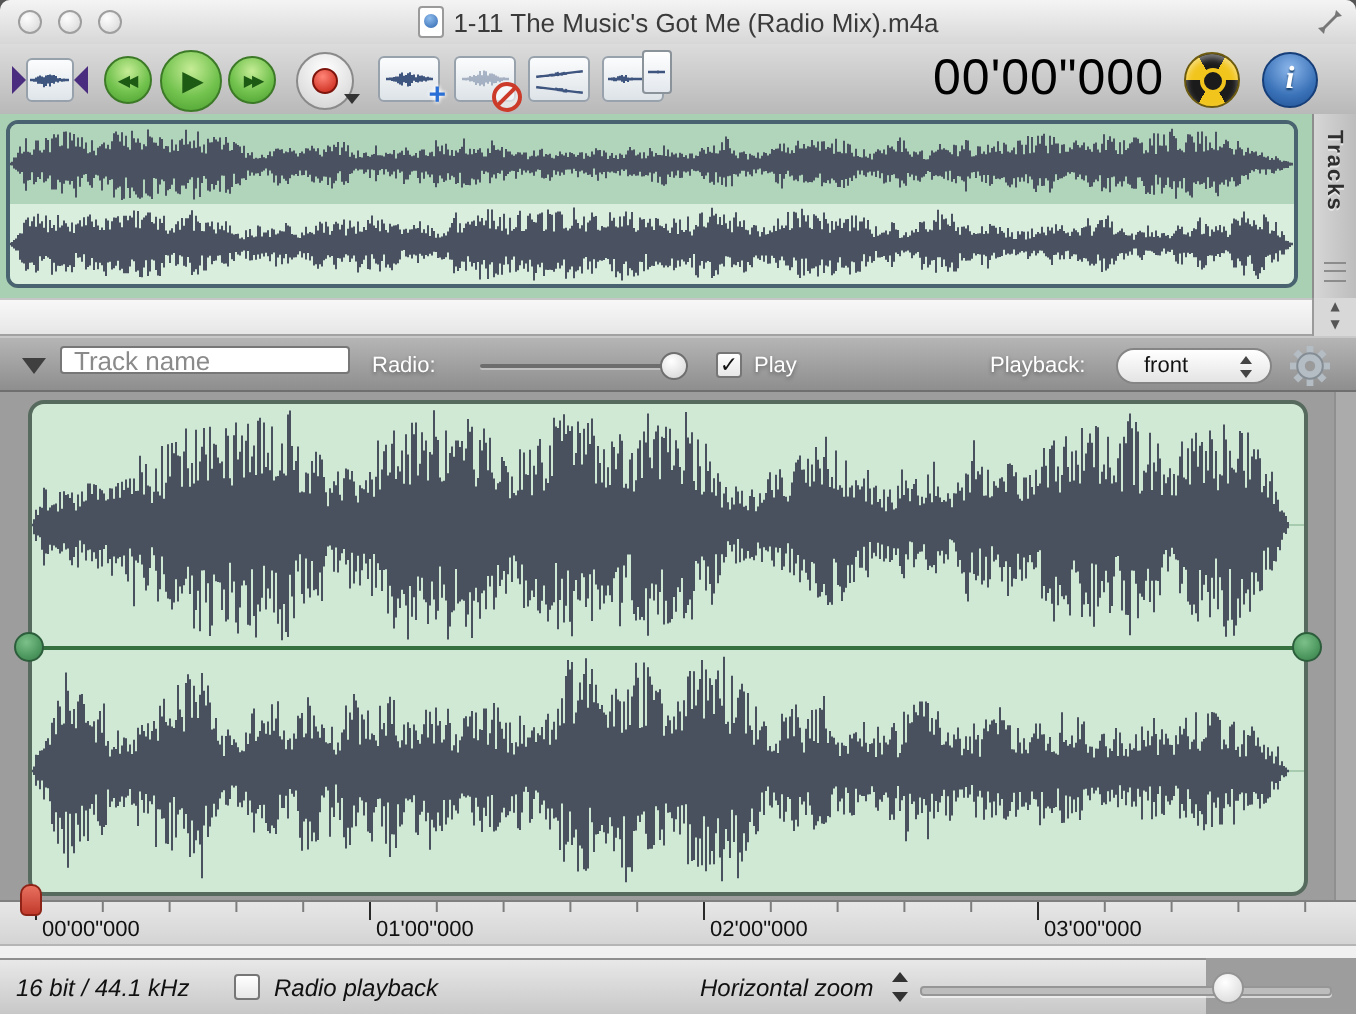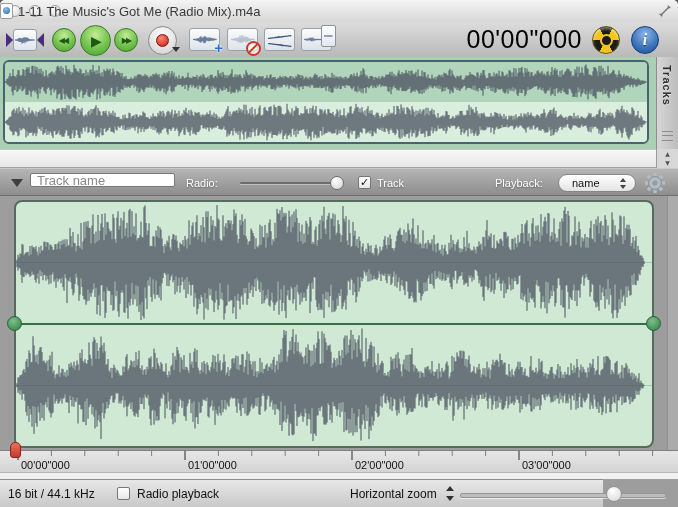--- a/index.html
+++ b/index.html
@@ -6,21 +6,21 @@
   .window{position:relative;width:678px;height:507px;overflow:hidden;
     font-family:"Liberation Sans",sans-serif;background:#9d9d9d;
     border-radius:5px 5px 0 0;}
   
   .titlebar{position:absolute;left:0;top:0;width:678px;height:22px;
     background:linear-gradient(#f4f4f4,#d7d7d7);border-bottom:1px solid #ababab;}
   .tl{position:absolute;top:5px;width:12px;height:12px;border-radius:50%;
     background:radial-gradient(circle at 35% 30%,#fdfdfd,#d6d6d6);border:1px solid #9e9e9e;box-sizing:border-box;}
   .tl.c{left:9px}.tl.m{left:29px}.tl.z{left:49px}
   .title-wrap{position:absolute;left:0;top:0;width:678px;height:22px;display:flex;
-    align-items:center;gap:5px;}
+    align-items:center;justify-content:center;gap:5px;}
   .doc-icon{width:13px;height:16px;background:#fff;border:1px solid #9a9a9a;border-radius:2px;
     position:relative;box-sizing:border-box;}
   .doc-icon::after{content:"";position:absolute;left:2px;top:3px;width:7px;height:7px;border-radius:50%;
     background:radial-gradient(circle at 40% 30%,#8fbcec,#2f66b0);}
   .title-text{font-size:13px;color:#3a3a3a;}
   .resize-btn{position:absolute;right:6px;top:4px;width:14px;height:14px;}
   
   .toolbar{position:absolute;left:0;top:22px;width:678px;height:35px;
     background:linear-gradient(#dcdcdc,#b9b9b9);border-bottom:1px solid #8f8f8f;}
   .roundbtn{position:absolute;border-radius:50%;box-sizing:border-box;display:flex;
@@ -133,21 +133,21 @@
   .ruler{position:absolute;left:0;top:450px;width:678px;height:22px;
     background:linear-gradient(#e7e7e7,#d4d4d4);border-top:1px solid #808080;box-sizing:border-box;}
   .ruler-label{position:absolute;top:8px;font-size:11px;color:#111;}
   .rl0{left:21px}.rl1{left:188px}.rl2{left:355px}.rl3{left:522px}
   .playhead-pin{position:absolute;left:10px;top:442px;width:11px;height:16px;z-index:5;
     background:linear-gradient(#e8705f,#c13b2c);border:1px solid #8e2317;border-radius:5px 5px 3px 3px;box-sizing:border-box;}
   .gap-strip{position:absolute;left:0;top:472px;width:678px;height:7px;background:#f1f1f1;
     border-top:1px solid #b5b5b5;box-sizing:border-box;}
   
   .statusbar{position:absolute;left:0;top:479px;width:603px;height:28px;
-    background:linear-gradient(#e8e8e8,#c8c8c8);border-top:1px solid #8f8f8f;box-sizing:border-box;}
+    background:linear-gradient(#e8e8e8,#c8c8c8);border-top:1px solid #8f8f8f;box-sizing:border-box;font-style:italic;}
   .stext{position:absolute;font-size:12px;color:#111;}
   .fmt{left:8px;top:7px;}
   .loop-cb{left:117px;top:7px;}
   .loop-label{left:137px;top:7px;}
   .hz-label{left:350px;top:7px;}
   .stepper{position:absolute;left:446px;top:6px;width:9px;height:15px;}
   .stepper::before{content:"";position:absolute;left:0;top:0;border-left:4.5px solid transparent;
     border-right:4.5px solid transparent;border-bottom:5px solid #333;}
   .stepper::after{content:"";position:absolute;left:0;bottom:0;border-left:4.5px solid transparent;
     border-right:4.5px solid transparent;border-top:5px solid #333;}
@@ -270,24 +270,24 @@
     </div>
   </div>
 
   <div class="controls-row">
     <div class="disclosure"></div>
     <input class="trackname" value="Track name" style="">
     <div class="wlabel vol-label">Radio:</div>
     <div class="vol-track"></div>
     <div class="vol-knob"></div>
     <div class="checkbox play-cb">✓</div>
-    <div class="wlabel play-label">Track</div>
+    <div class="wlabel play-label">Play</div>
     <div class="wlabel playback-label">Playback:</div>
     <div class="dropdown">
-      <span>name</span>
+      <span>front</span>
       <div class="dd-arrows"></div>
     </div>
     <div class="gear-btn">
       <svg width="24" height="24" viewBox="0 0 24 24">
         <g stroke="#b4bcc4" stroke-width="3.4">
           <line x1="12" y1="2" x2="12" y2="6"></line>
             <line x1="12" y1="18" x2="12" y2="22"></line>
           <line x1="2" y1="12" x2="6" y2="12"></line>
             <line x1="18" y1="12" x2="22" y2="12"></line>
           <line x1="4.9" y1="4.9" x2="7.8" y2="7.8"></line>

